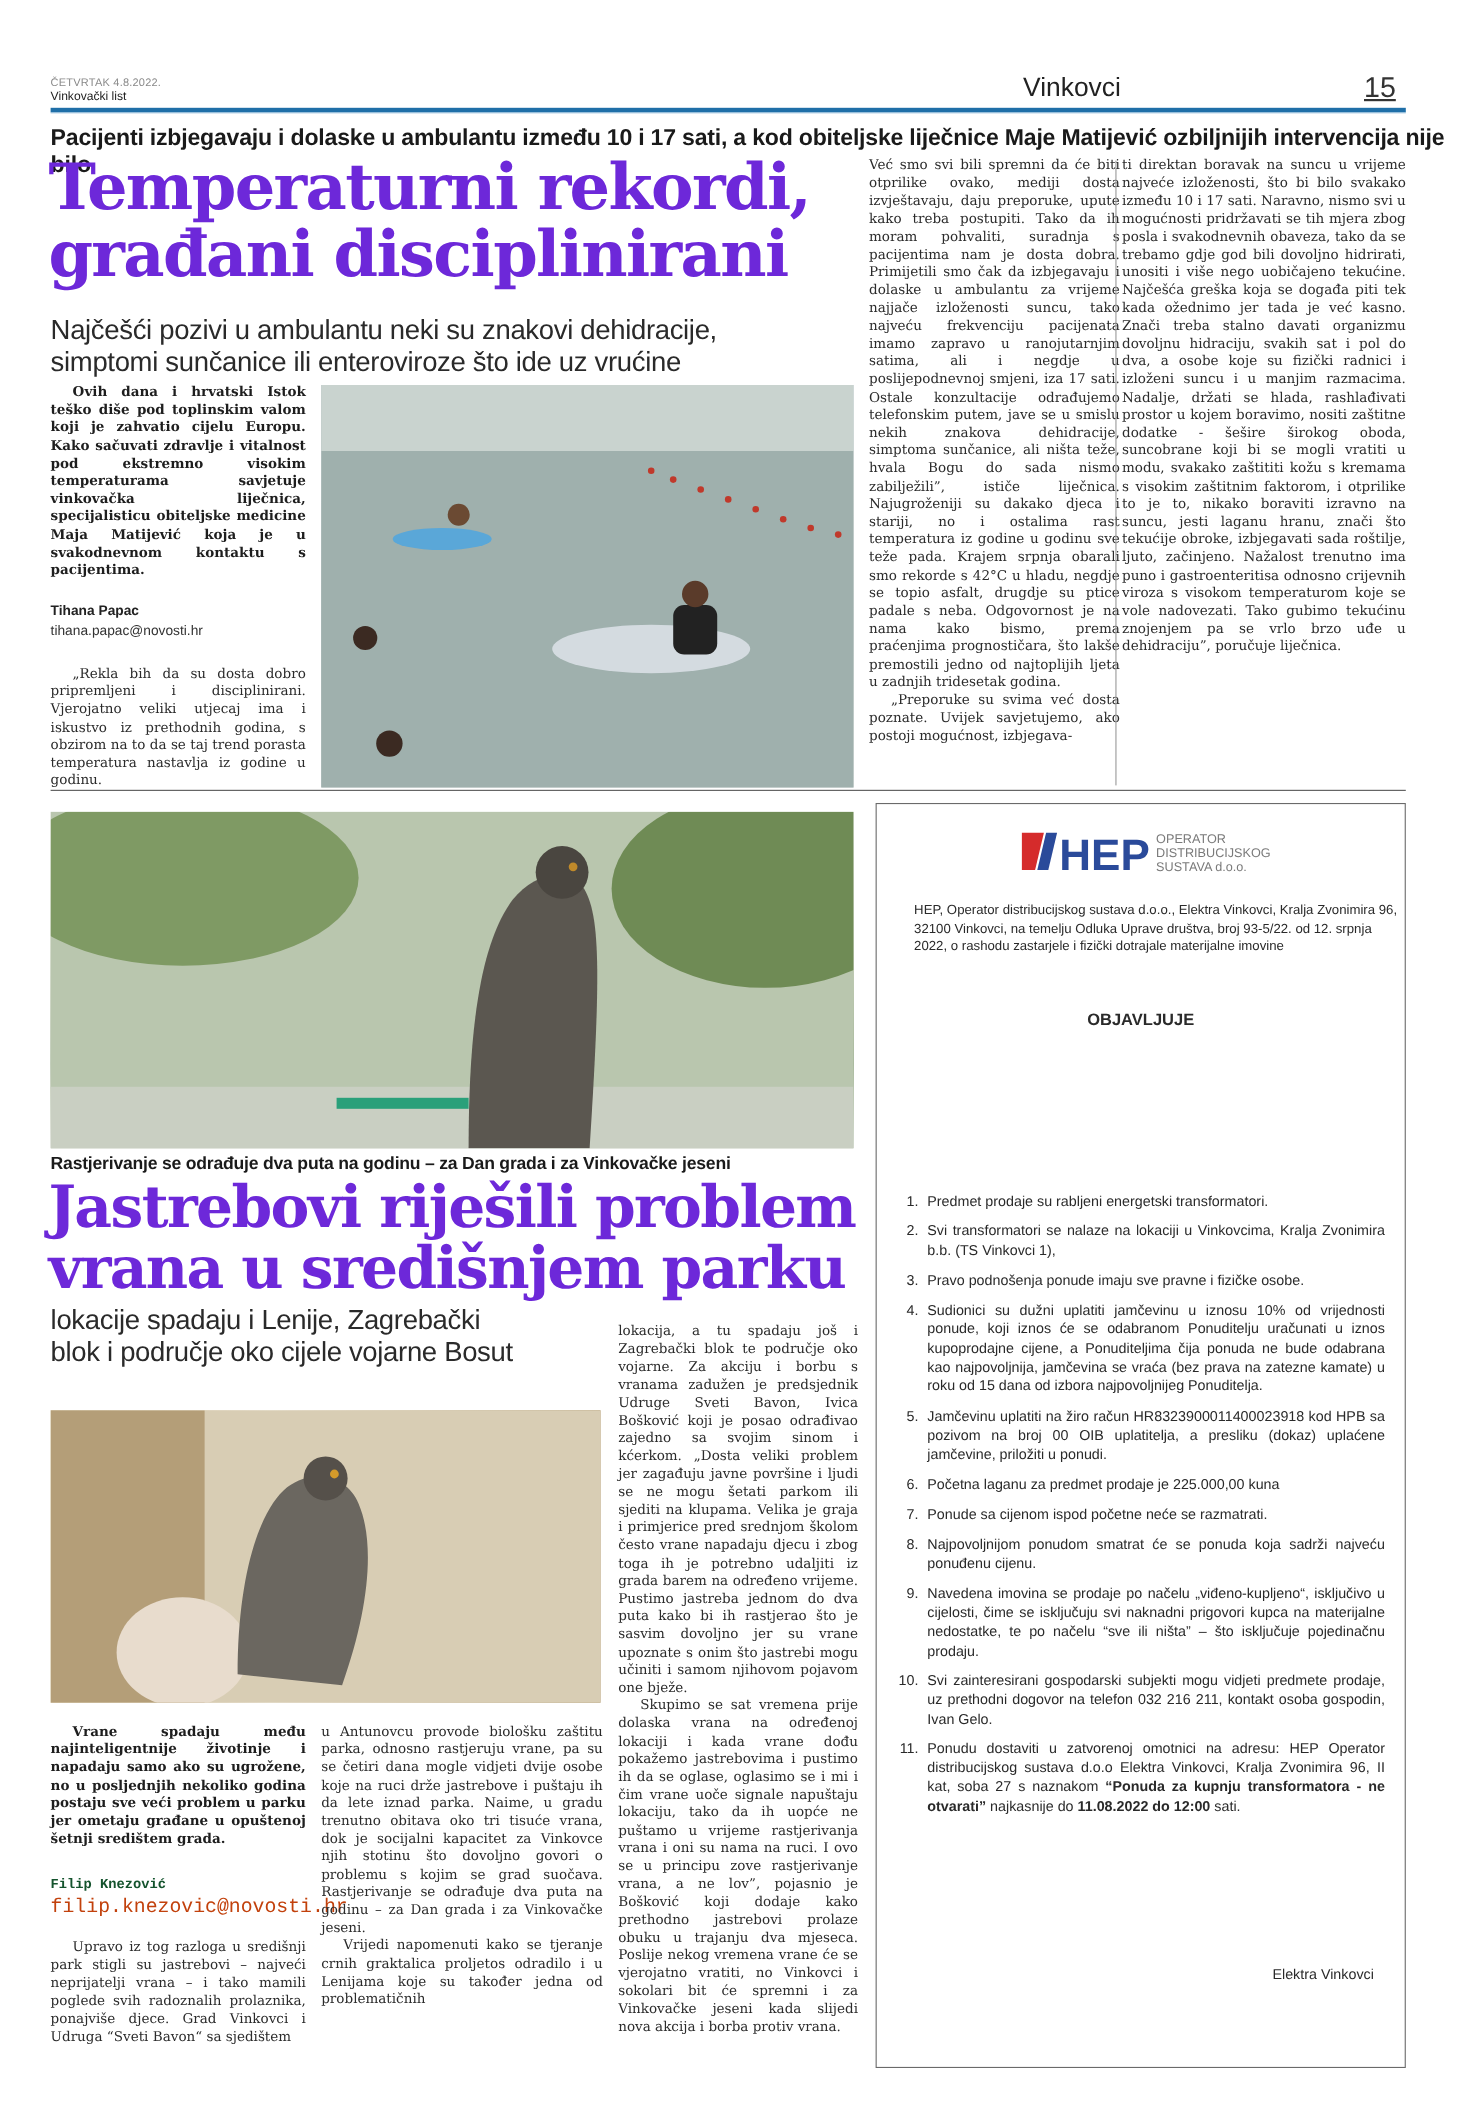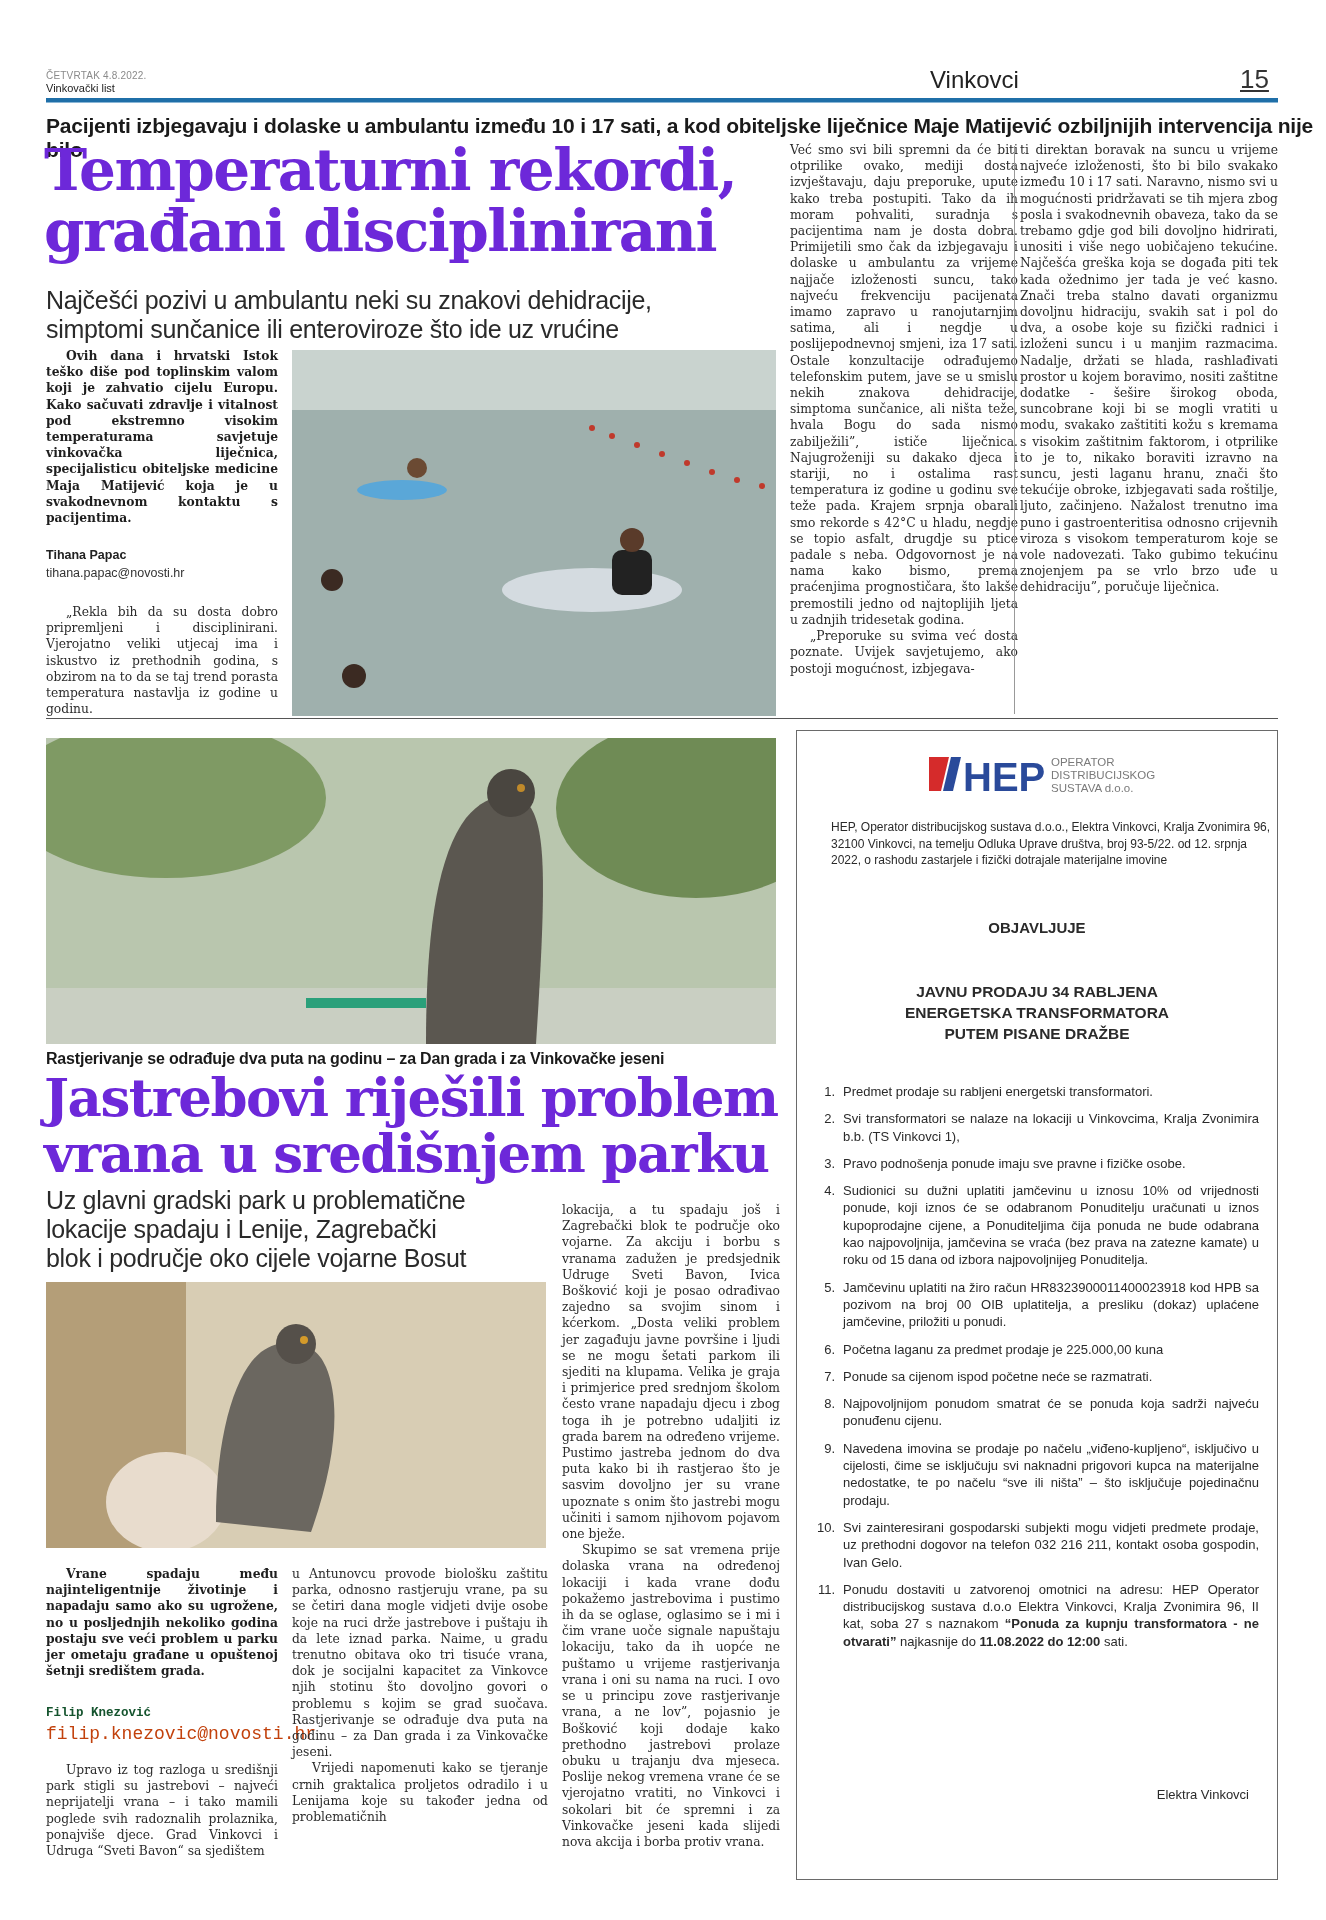--- a/index.html
+++ b/index.html
@@ -125,25 +125,20 @@
       <polygon points="2,8 22,8 14,42 2,42" fill="#d52b2b"></polygon>
       <polygon points="24,8 34,8 26,42 16,42" fill="#2a4a9a"></polygon>
       <text x="36" y="42" font-family="Liberation Sans, sans-serif" font-weight="bold" font-size="40" fill="#2a4a9a">HEP</text>
       <text x="124" y="17" font-family="Liberation Sans, sans-serif" font-size="11.5" fill="#7a7a7a">OPERATOR</text>
       <text x="124" y="30" font-family="Liberation Sans, sans-serif" font-size="11.5" fill="#7a7a7a">DISTRIBUCIJSKOG</text>
       <text x="124" y="43" font-family="Liberation Sans, sans-serif" font-size="11.5" fill="#7a7a7a">SUSTAVA d.o.o.</text>
     </svg>
   </div>
   <div class="abs" id="ad-intro">HEP, Operator distribucijskog sustava d.o.o., Elektra Vinkovci, Kralja Zvonimira 96, 32100 Vinkovci, na temelju Odluka Uprave društva, broj 93-5/22. od  12. srpnja 2022, o rashodu zastarjele i fizički dotrajale materijalne imovine</div>
   <div class="abs" id="ad-title1">OBJAVLJUJE</div>
-  <div class="abs" id="ad-title2">
-    <div>JAVNU PRODAJU 34 RABLJENA</div>
-    <div>ENERGETSKA TRANSFORMATORA</div>
-    <div>PUTEM PISANE DRAŽBE</div>
-  </div>
   <ol class="abs" id="ad-list">
     <li>
         <span class="num">1.</span>
         <span class="txt">Predmet prodaje su rabljeni energetski transformatori.</span>
       </li>
     <li>
         <span class="num">2.</span>
         <span class="txt">Svi transformatori se nalaze na lokaciji u Vinkovcima, Kralja Zvonimira b.b. (TS Vinkovci 1),</span>
       </li>
     <li>
@@ -197,21 +192,20 @@
     <circle cx="465" cy="55" r="24" fill="#4a4640"></circle>
     <circle cx="475" cy="50" r="4" fill="#c08a2a"></circle>
   </svg>
 </div>
 <div class="abs" id="kicker2">Rastjerivanje se odrađuje dva puta na godinu – za Dan grada i za Vinkovačke jeseni</div>
 <div class="abs headline" id="h2">
   <div>Jastrebovi riješili problem</div>
   <div>vrana u središnjem parku</div>
 </div>
 <div class="abs deck" id="deck2">
-  <div>Uz glavni gradski park u problematične</div>
   <div>lokacije spadaju i Lenije, Zagrebački</div>
   <div>blok i područje oko cijele vojarne Bosut</div>
 </div>
 <div class="abs" id="photo-hawk2">
   <svg width="500" height="266" viewBox="0 0 500 266">
     <rect width="500" height="266" fill="#d8cdb4"></rect>
     <rect x="0" y="0" width="140" height="266" fill="#b49e78"></rect>
     <ellipse cx="120" cy="220" rx="60" ry="50" fill="#e8dccd"></ellipse>
     <path d="M170,240 C170,150 190,90 215,70 C240,52 270,60 280,85 C295,120 290,180 265,250 Z" fill="#6b6760"></path>
     <circle cx="250" cy="62" r="20" fill="#55504a"></circle>

